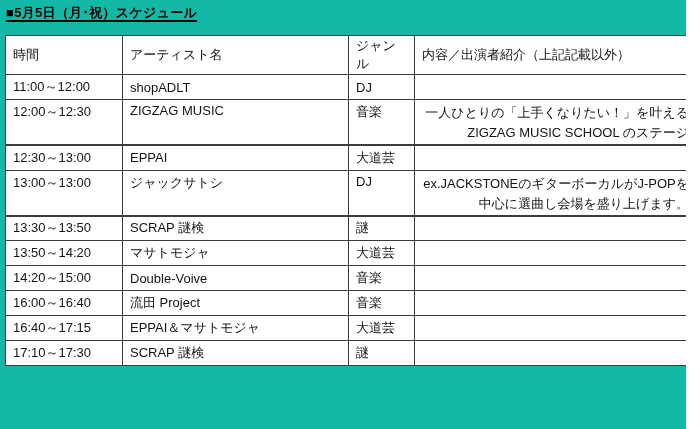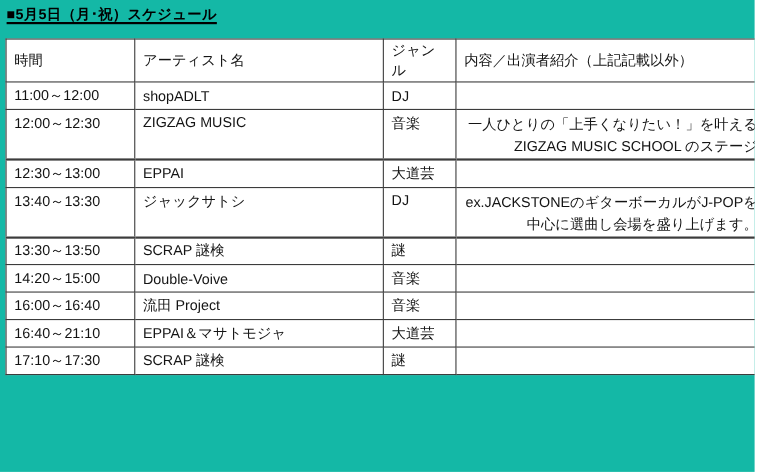--- a/index.html
+++ b/index.html
@@ -100,46 +100,52 @@
     <td class="col-desc">一人ひとりの「上手くなりたい！」を叶える
 ZIGZAG MUSIC SCHOOL のステージ</td>
   </tr>
         <tr>
     <td class="col-time">12:30～13:00</td>
     <td class="col-artist">EPPAI</td>
     <td class="col-genre">大道芸</td>
     <td class="col-desc"></td>
   </tr>
         <tr class="tall">
-    <td class="col-time">13:40～13:30</td>
+    <td class="col-time">13:00～13:00</td>
     <td class="col-artist">ジャックサトシ</td>
     <td class="col-genre">DJ</td>
     <td class="col-desc">ex.JACKSTONEのギターボーカルがJ-POPを
 中心に選曲し会場を盛り上げます。</td>
   </tr>
         <tr>
     <td class="col-time">13:30～13:50</td>
     <td class="col-artist">SCRAP 謎検</td>
     <td class="col-genre">謎</td>
+    <td class="col-desc"></td>
+  </tr>
+        <tr>
+    <td class="col-time">13:50～14:20</td>
+    <td class="col-artist">マサトモジャ</td>
+    <td class="col-genre">大道芸</td>
     <td class="col-desc"></td>
   </tr>
         <tr>
     <td class="col-time">14:20～15:00</td>
     <td class="col-artist">Double-Voive</td>
     <td class="col-genre">音楽</td>
     <td class="col-desc"></td>
   </tr>
         <tr>
     <td class="col-time">16:00～16:40</td>
     <td class="col-artist">流田 Project</td>
     <td class="col-genre">音楽</td>
     <td class="col-desc"></td>
   </tr>
         <tr>
-    <td class="col-time">16:40～21:10</td>
+    <td class="col-time">16:40～17:15</td>
     <td class="col-artist">EPPAI＆マサトモジャ</td>
     <td class="col-genre">大道芸</td>
     <td class="col-desc"></td>
   </tr>
         <tr>
     <td class="col-time">17:10～17:30</td>
     <td class="col-artist">SCRAP 謎検</td>
     <td class="col-genre">謎</td>
     <td class="col-desc"></td>
   </tr>

